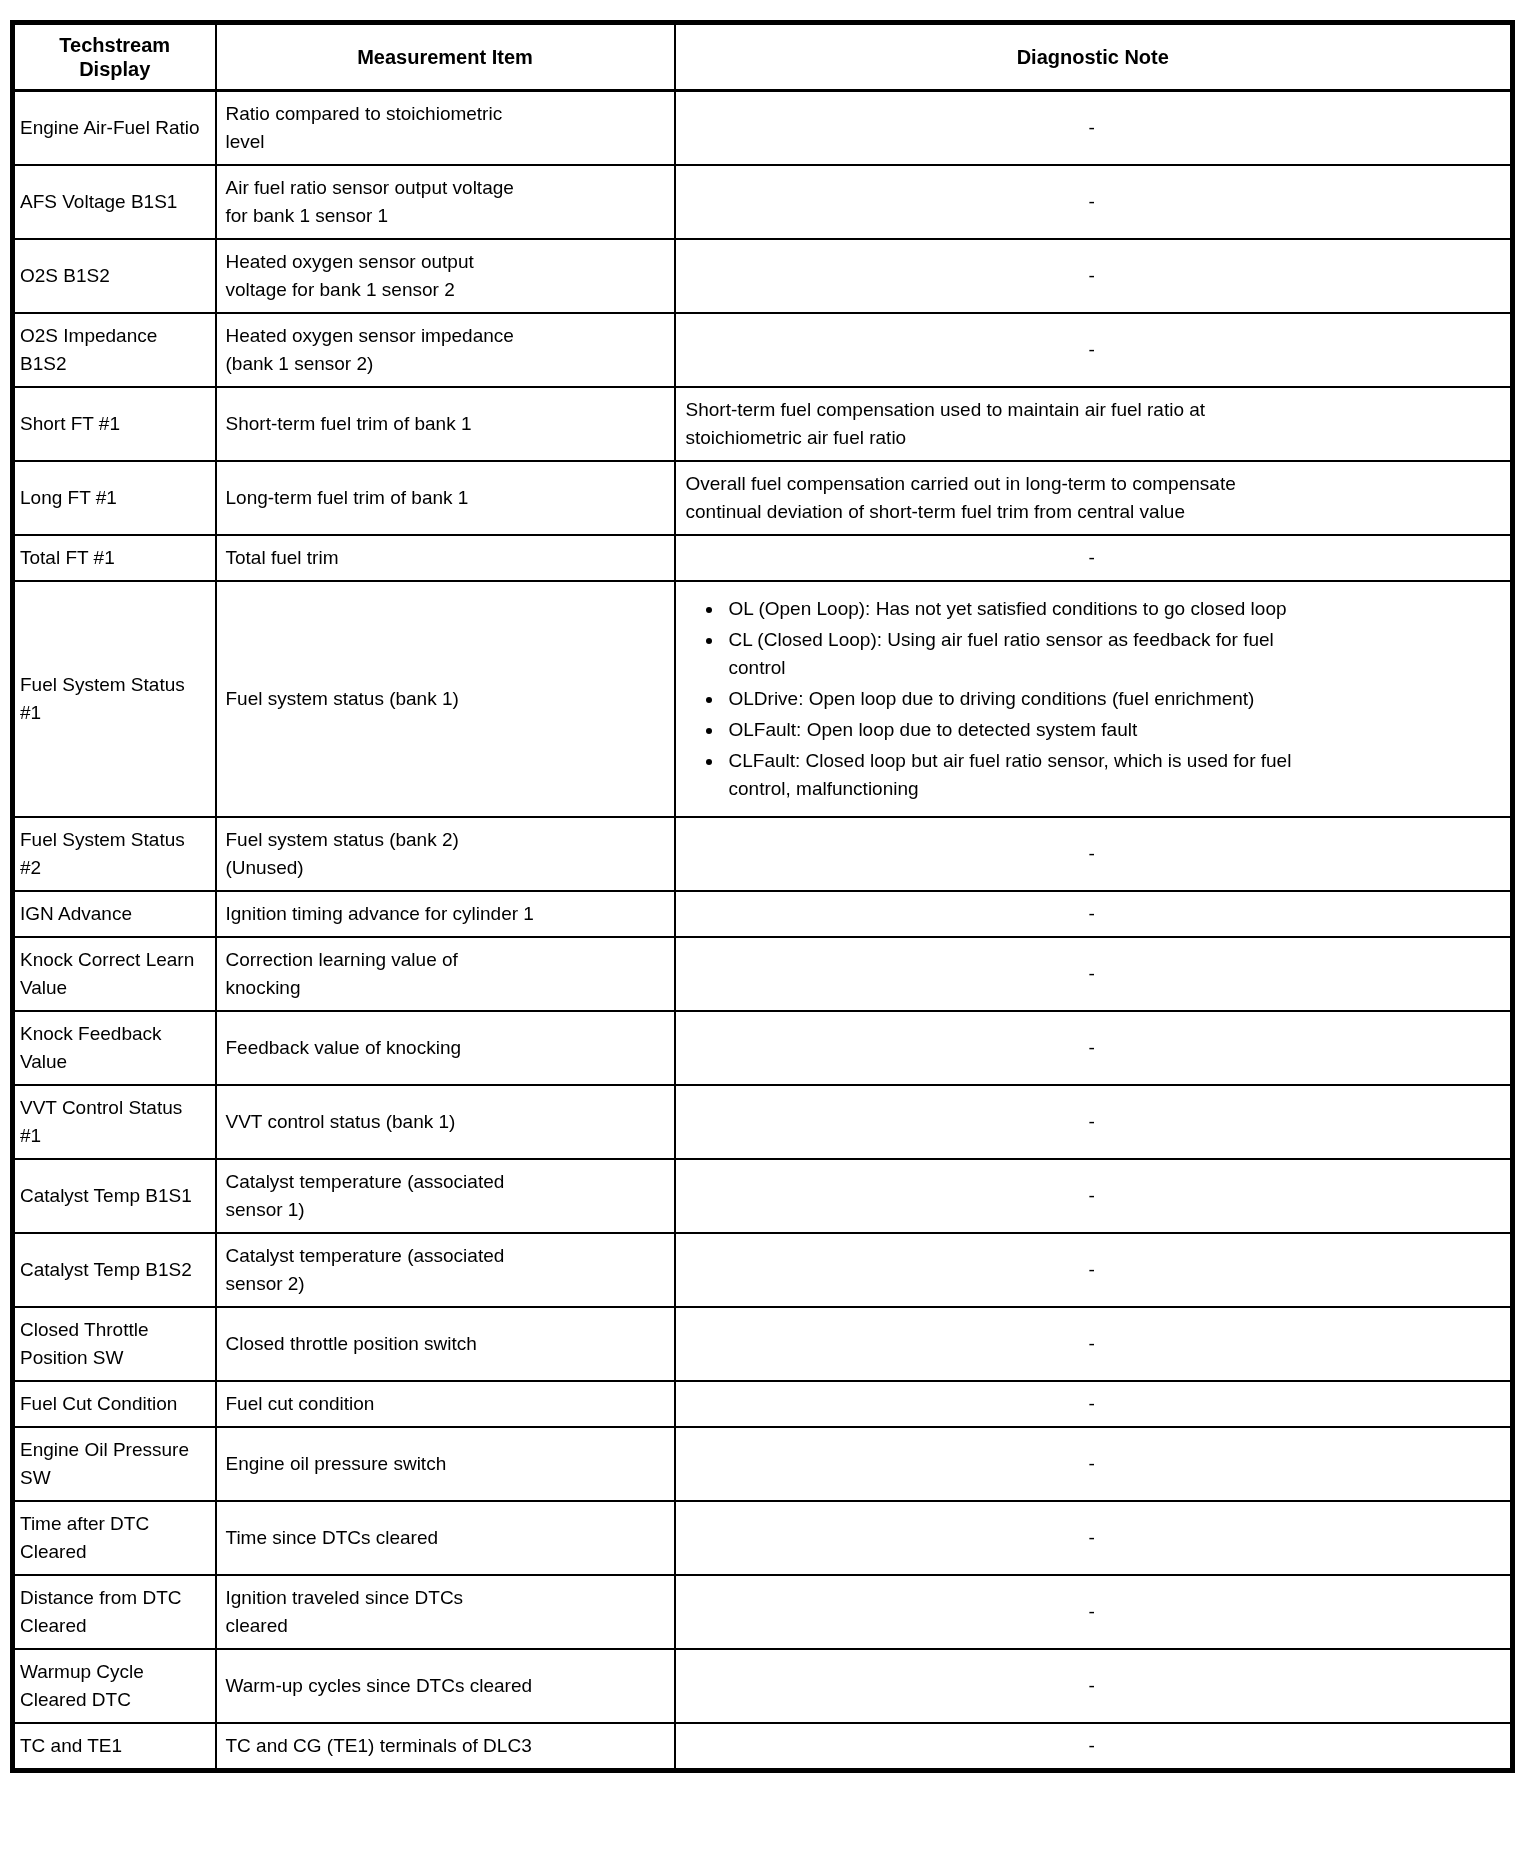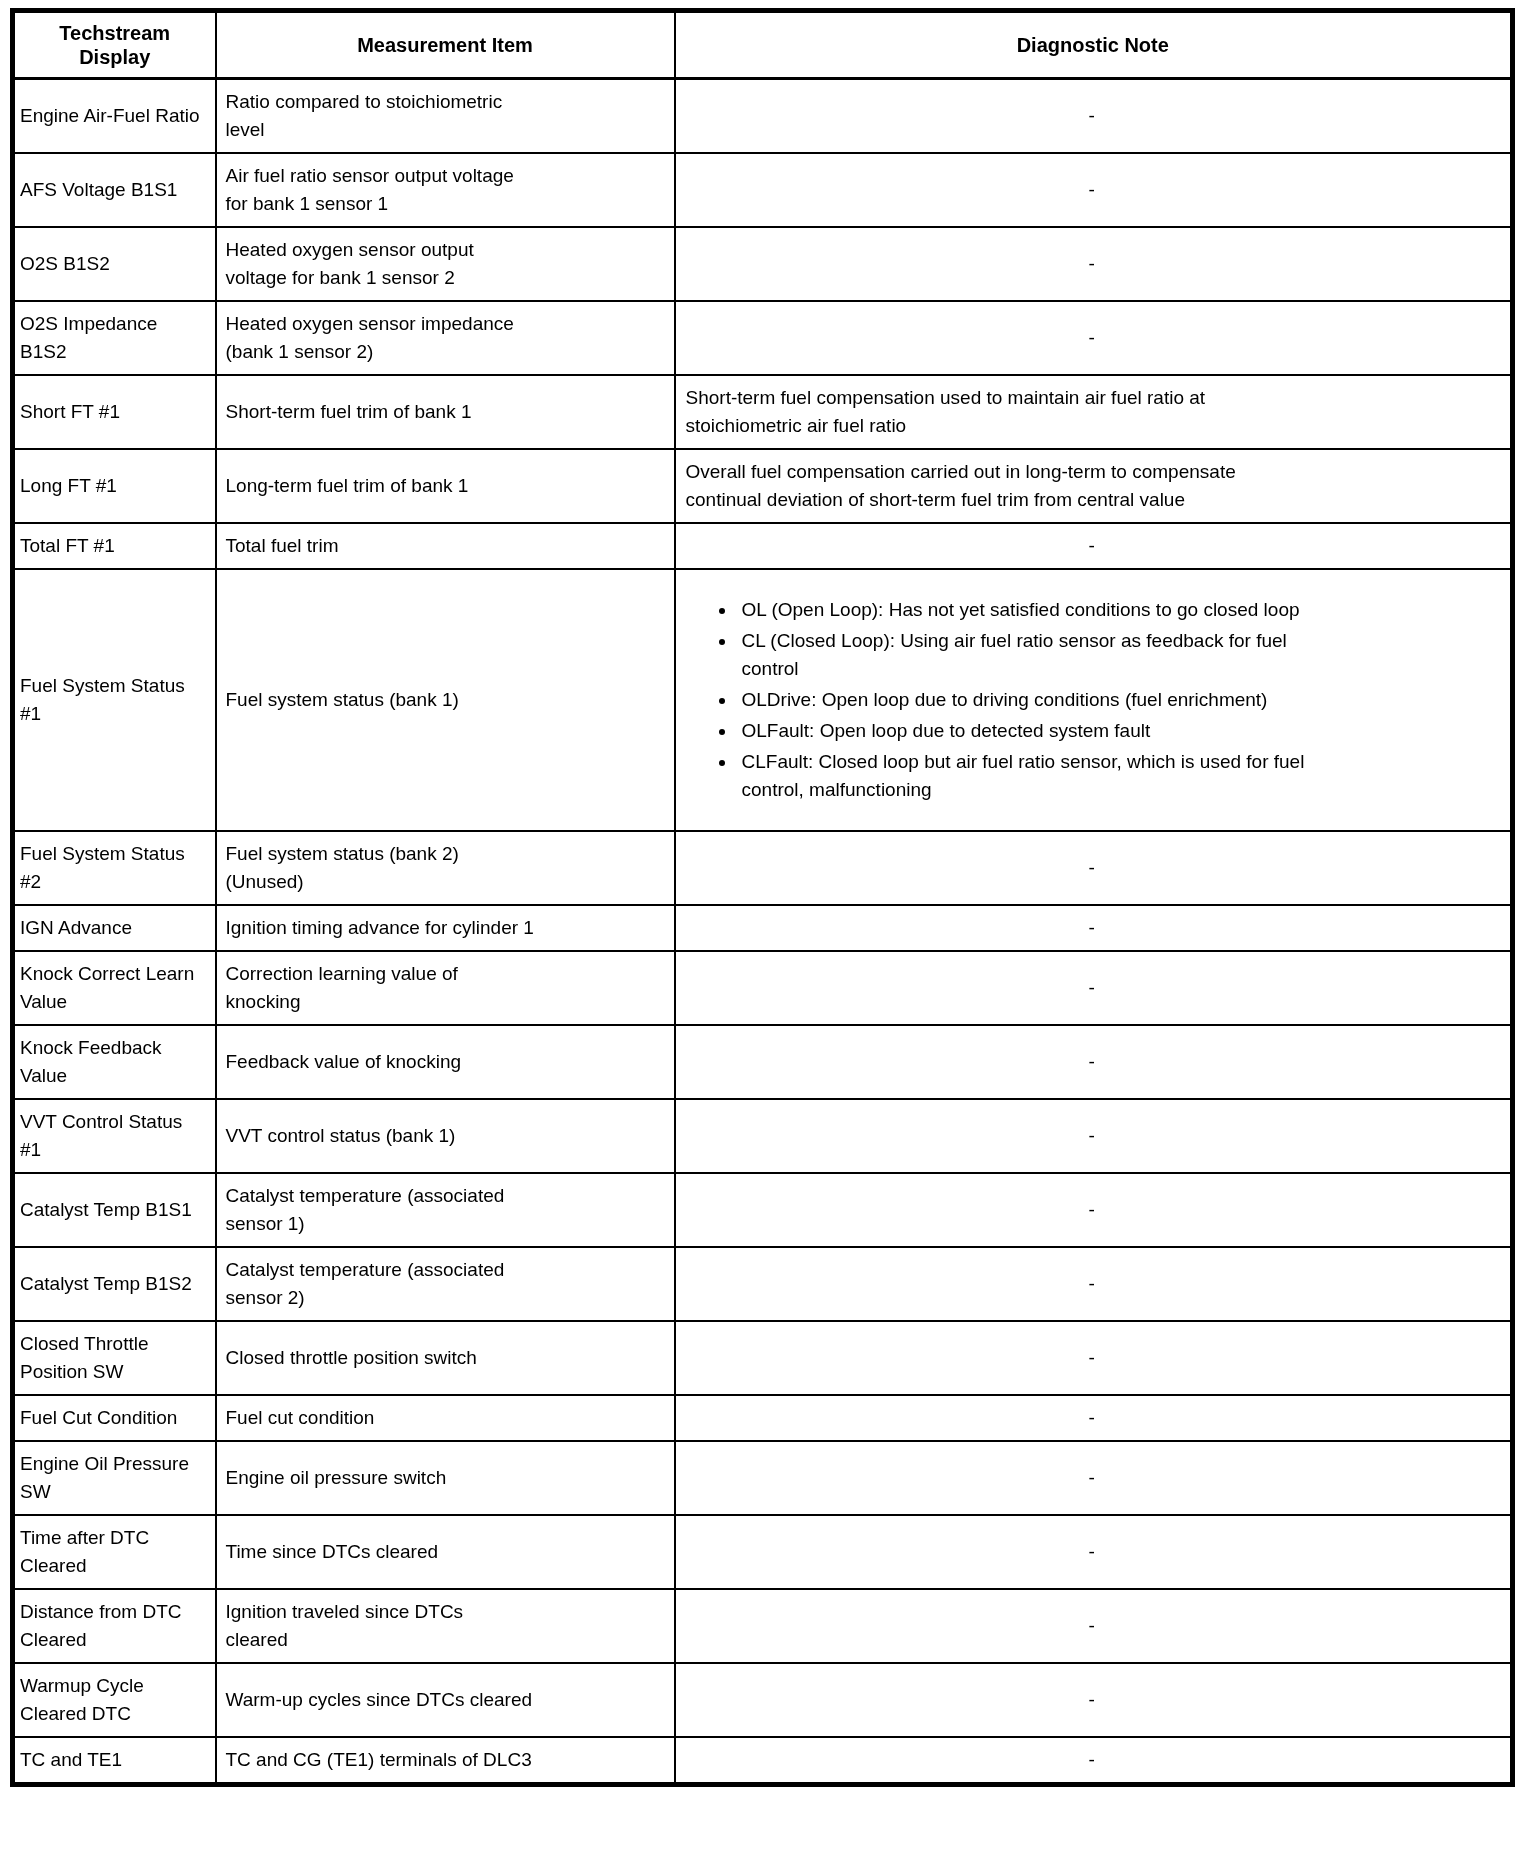--- a/index.html
+++ b/index.html
@@ -5,21 +5,21 @@
   html, body {
     margin: 0;
     padding: 0;
     background: #ffffff;
   }
   .page {
     width: 1520px;
     height: 1864px;
     background: #ffffff;
     box-sizing: border-box;
-    padding: 8px 10px;
+    padding: 20px 10px;
   }
   table.diag {
     border-collapse: collapse;
     table-layout: fixed;
     width: 1500px;
     font-family: "Liberation Sans", "DejaVu Sans", sans-serif;
     font-size: 19px;
     color: #000;
     border: 5px solid #000;
   }
@@ -43,21 +43,21 @@
   td {
     line-height: 28px;
     padding: 8px 8px 8px 6px;
   }
   td.col-display { padding-left: 5px; padding-right: 2px; }
   td.col-item    { padding-left: 9px; margin-left: 39px; }
   td.col-note.text { padding-left: 10px; text-align: left; }
   td.col-note.dash { text-align: center; }
   td.col-note.bullets { padding: 9px 8px 9px 0; }
   ul.note-list {
-    margin: 17px;
+    margin: 4px;
     padding-left: 44px;
     text-align: left;
     list-style: disc;
   }
   ul.note-list li {
     padding-left: 5px;
     margin: 3px 0;
     max-width: 650px;
   }
 </style>

